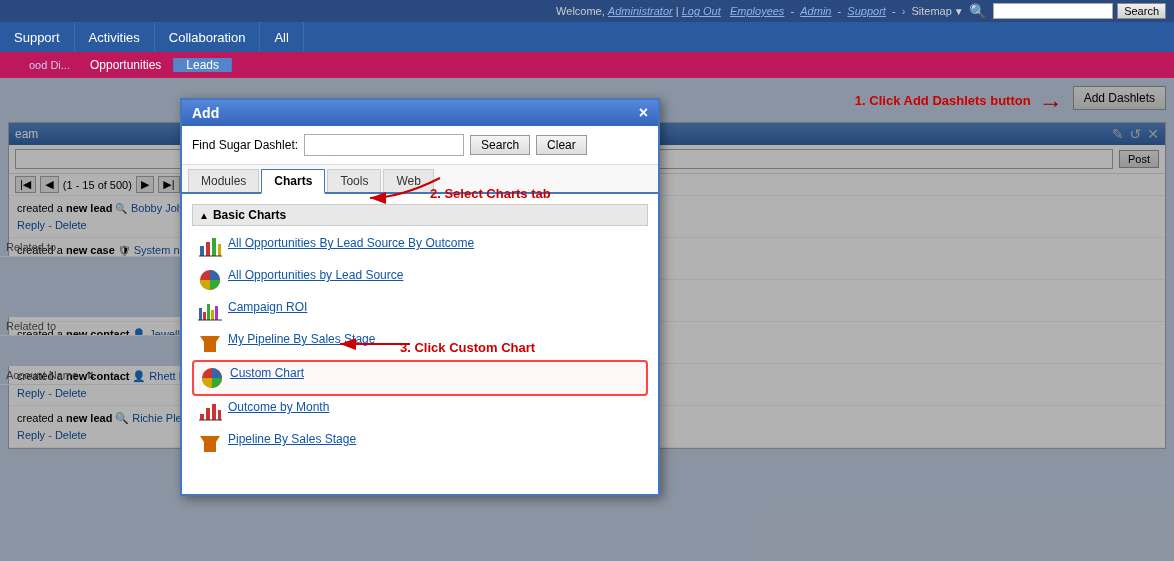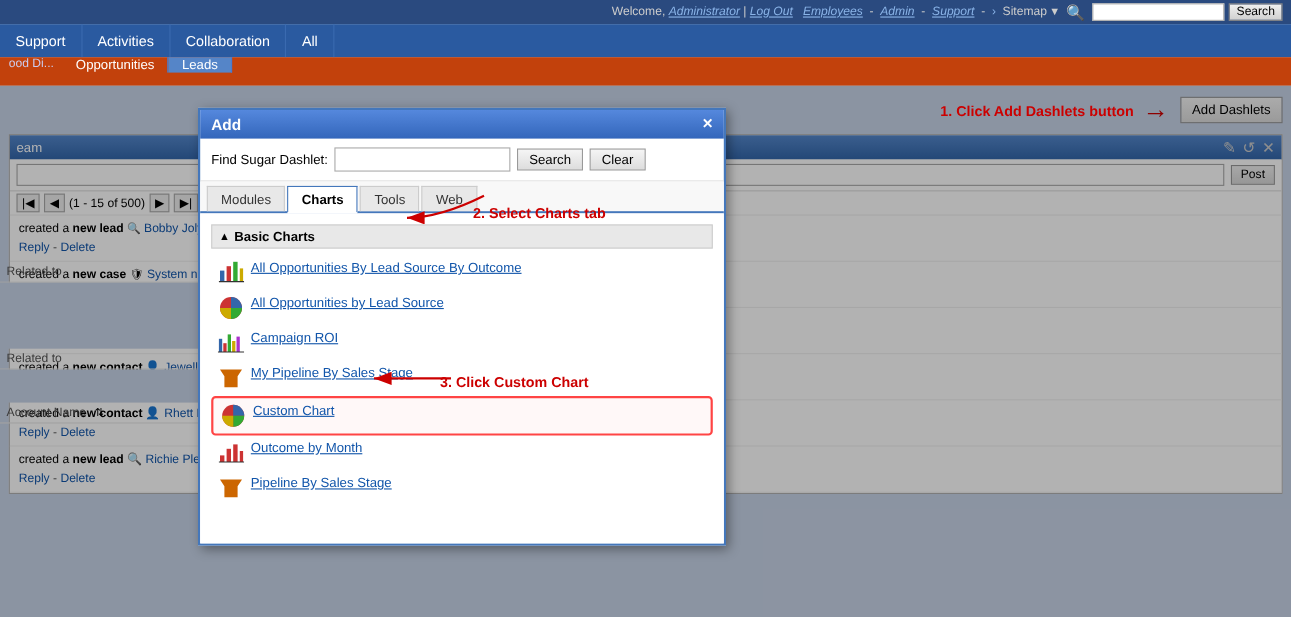--- a/index.html
+++ b/index.html
@@ -42,24 +42,25 @@
       display: flex;
       align-items: center;
       color: #fff;
       font-size: 13px;
       cursor: pointer;
       border-right: 1px solid #3a6ab0;
     }
 
     
     .sub-nav {
-      background: #c2410c;
+      background: #be185d;
       height: 26px;
       display: flex;
-      align-items: flex-start;
+      align-items: center;
+      padding-left: 21px;
     }
     .sub-nav .sub-item {
       padding: 0 12px;
       display: flex;
       align-items: center;
       color: #fff;
       font-size: 12px;
       cursor: pointer;
       border-right: 1px solid #4a7acf;
     }
@@ -76,21 +77,21 @@
     .dashboard-bg {
       flex: 1;
       background: #c8d4e8;
       padding: 8px;
       position: relative;
     }
 
     .dashboard-header {
       display: flex;
       justify-content: flex-end;
-      align-items: center;
+      align-items: flex-start;
       margin-bottom: 8px;
     }
 
     .add-dashlets-btn {
       background: linear-gradient(to bottom, #f5f5f5, #ddd);
       border: 1px solid #999;
       padding: 4px 10px;
       font-size: 12px;
       cursor: pointer;
       color: #000;

